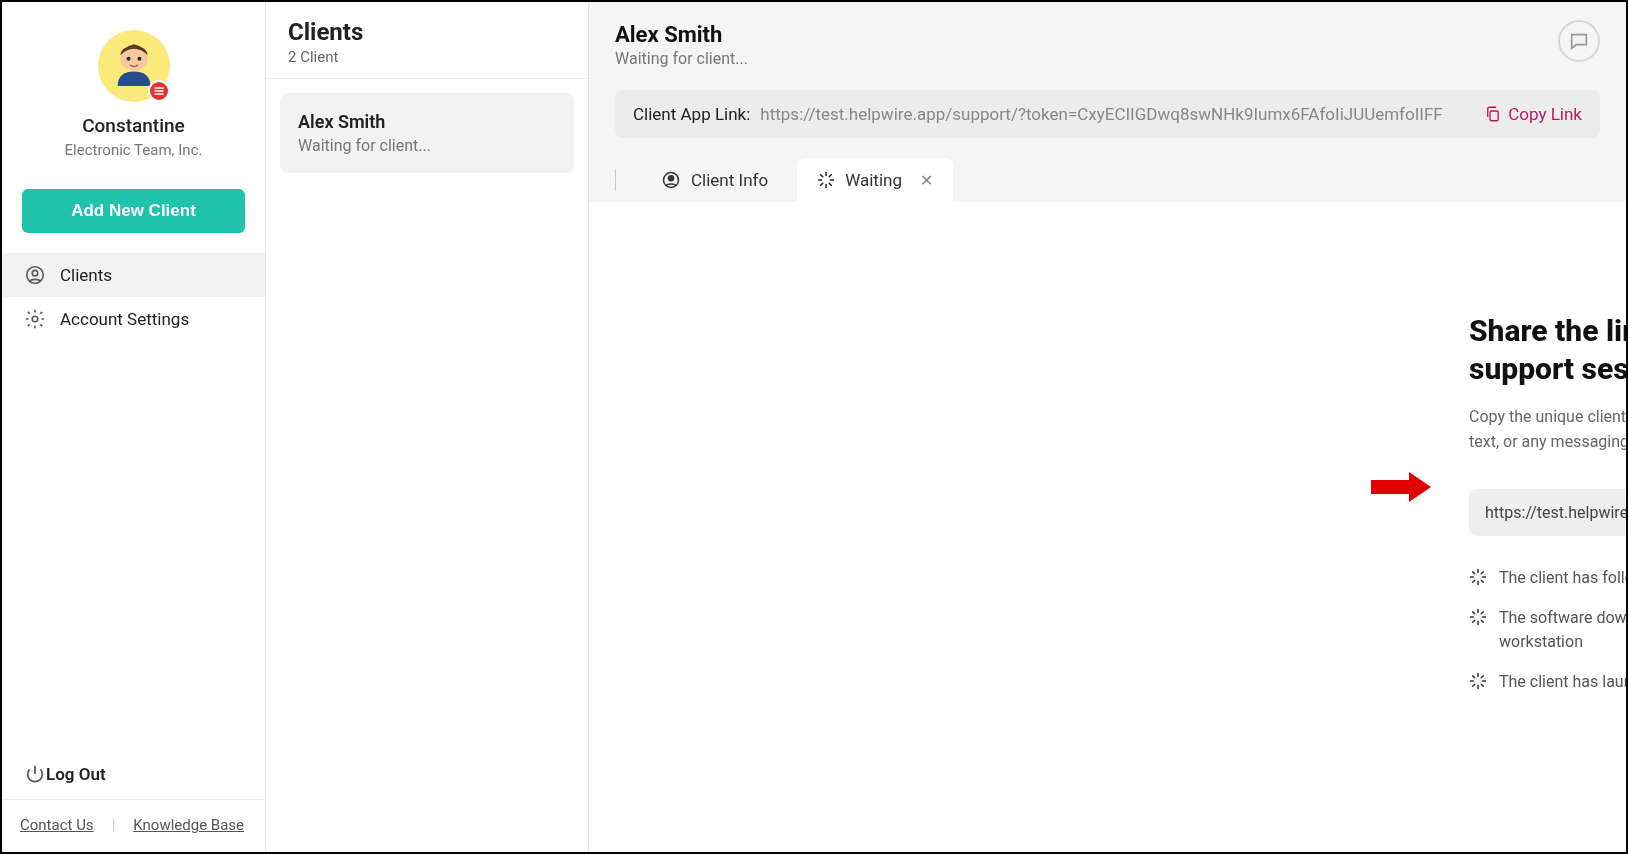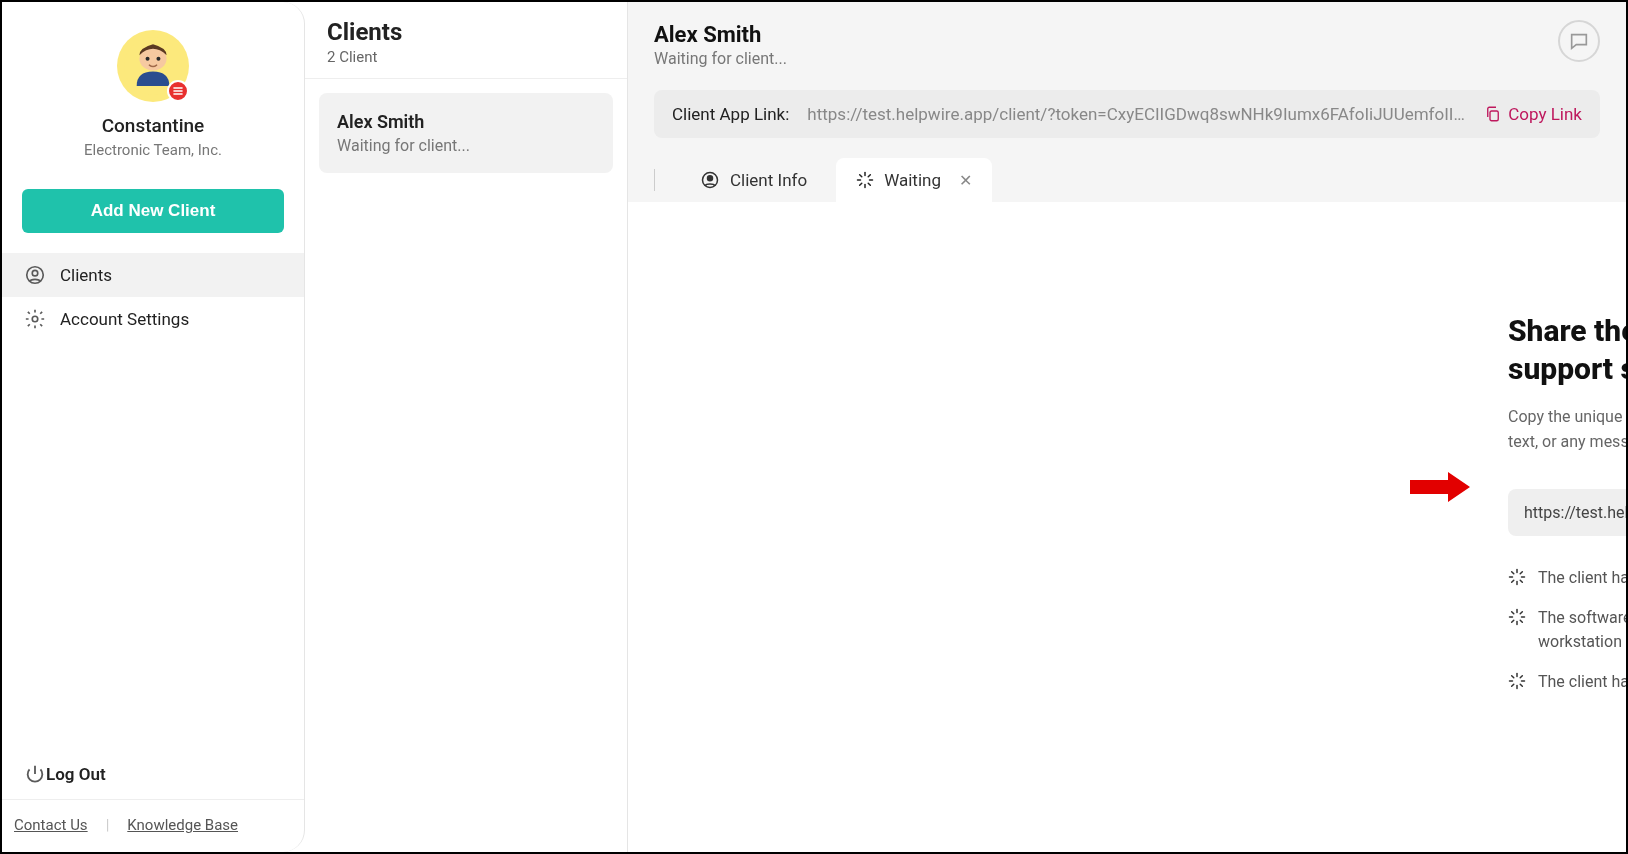--- a/index.html
+++ b/index.html
@@ -1,49 +1,49 @@
 <!DOCTYPE html>
 <html><head>
 <meta charset="utf-8">
 <style>
 * { box-sizing: border-box; margin: 0; padding: 0; }
 body { font-family: -apple-system, BlinkMacSystemFont, "Segoe UI", Roboto, sans-serif; background: #fff; color: #222; width: 1628px; height: 854px; overflow: hidden; border: 2px solid #000; }
 .app { display: flex; height: 100%; }
-.sidebar-left { width: 303px; border-right: 1px solid #e5e5e5; display: flex; flex-direction: column; border-radius: 22px; }
+.sidebar-left { width: 264px; border-right: 1px solid #e5e5e5; display: flex; flex-direction: column; }
 .profile { text-align: center; padding: 28px 20px 16px; }
 .avatar-wrap { position: relative; display: inline-block; }
 .avatar { width: 72px; height: 72px; border-radius: 50%; background: #fce97c; display: flex; align-items: center; justify-content: center; overflow: hidden; }
 .avatar svg { width: 58px; height: 58px; }
 .avatar-badge { position: absolute; bottom: 0; right: 0; width: 22px; height: 22px; border-radius: 50%; background: #e8302f; border: 2px solid #fff; display:flex; align-items:center; justify-content:center; }
 .avatar-badge svg { width: 12px; height: 12px; }
 .profile-name { font-size: 19px; font-weight: 500; margin-top: 12px; color: #222; }
 .profile-org { font-size: 15px; color: #777; margin-top: 4px; }
 .add-btn { margin: 14px 20px 20px; background: #1fc2ab; color: #fff; border: none; border-radius: 6px; padding: 12px 10px; font-size: 17px; font-weight: 700; cursor: pointer; }
 .nav { flex: 1; }
 .nav-item { display: flex; align-items: center; gap: 14px; padding: 11px 22px; font-size: 17px; color: #222; cursor: pointer; }
 .nav-item.active { background: #f2f2f2; }
 .nav-icon { width: 22px; height: 22px; color: #5a5a5a; display:flex; align-items:center; justify-content:center; }
 .logout { display: flex; align-items: center; padding: 14px 22px; font-size: 17px; font-weight: 600; color: #222; cursor: pointer; }
-.footer-links { border-top: 1px solid #eee; padding: 16px 12px 18px; display: flex; align-items: center; gap: 18px; font-size: 15px; }
+.footer-links { border-top: 1px solid #eee; padding: 16px 18px 18px; display: flex; align-items: center; gap: 18px; font-size: 15px; }
 .footer-links span.sep { color: #ccc; }
 .footer-links a { color: #555; text-decoration: underline; cursor: pointer; }
 .clients-col { width: 323px; border-right: 1px solid #e5e5e5; background: #fff; }
 .clients-head { padding: 16px 22px 12px; border-bottom: 1px solid #eee; }
 .clients-head h2 { font-size: 24px; font-weight: 700; }
 .clients-head .count { font-size: 15px; color: #666; margin-top: 2px; }
 .client-card { margin: 14px 14px; background: #f2f2f2; border-radius: 8px; padding: 18px 18px; cursor: pointer; }
 .client-card .name { font-size: 18px; font-weight: 600; color: #222; }
 .client-card .status { font-size: 16px; color: #777; margin-top: 4px; }
 .main { flex: 1; display: flex; flex-direction: column; background: #f5f5f5; }
 .main-header { padding: 20px 26px 0; position: relative; }
 .main-header h1 { font-size: 22px; font-weight: 700; color: #111; }
 .main-header .sub { font-size: 16px; color: #777; margin-top: 2px; }
 .chat-btn { position: absolute; right: 26px; top: 18px; width: 42px; height: 42px; border-radius: 50%; border: 2px solid #d6d6d6; display:flex; align-items:center; justify-content:center; cursor:pointer; color:#999; }
 .link-bar { margin: 22px 26px 0; background: #ececec; border-radius: 8px; padding: 14px 18px; display: flex; align-items: center; font-size: 17px; }
-.link-bar .label { color: #222; margin-right: 18px; }
+.link-bar .label { color: #222; margin-right: 10px; }
 .link-bar .url { color: #888; flex: 1; white-space: nowrap; overflow: hidden; text-overflow: ellipsis; }
 .copy-link { display: flex; align-items: center; gap: 6px; color: #be185d; cursor: pointer; margin-left: 16px; }
 .tabs { display: flex; align-items: flex-end; margin: 20px 26px 0; gap: 9px; }
 .tab-sep { width: 1px; height: 22px; background: #ccc; margin-right: 16px; align-self: center; }
 .tab { display: flex; align-items: center; gap: 10px; padding: 12px 20px; font-size: 17px; cursor: pointer; color: #333; }
 .tab.active { background: #fff; border-radius: 8px 8px 0 0; }
 .tab .close { color: #888; margin-left: 8px; cursor: pointer; font-size: 16px; }
 .content { flex: 1; background: #fff; padding: 0; position: relative; overflow: hidden; }
 .share-block { position: absolute; left: 880px; top: 110px; transform: translateX(0); width: 470px; }
 .share-block h2 { font-size: 30px; font-weight: 800; line-height: 1.25; color: #111; }
@@ -143,21 +143,21 @@
       <div class="sub">Waiting for client...</div>
       <div class="chat-btn">
         <svg viewBox="0 0 24 24" width="22" height="22" fill="none" stroke="currentColor" stroke-width="1.8">
             <path d="M4 5h16v11H9l-5 4V5z"></path>
           </svg>
       </div>
     </div>
 
     <div class="link-bar">
       <span class="label">Client App Link:</span>
-      <span class="url">https://test.helpwire.app/client/?token=CxyECIIGDwq8swNHk9Iumx6FAfoIiJUUemfoIIFF</span>
+      <span class="url">https://test.helpwire.app/support/?token=CxyECIIGDwq8swNHk9Iumx6FAfoIiJUUemfoIIFF</span>
       <span class="copy-link">
         <svg viewBox="0 0 24 24" width="18" height="18" fill="none" stroke="currentColor" stroke-width="1.8">
             <rect x="8" y="8" width="11" height="13" rx="2"></rect>
             <path d="M5 16V5a2 2 0 0 1 2-2h9"></path>
           </svg>
         <span>Copy Link</span>
       </span>
     </div>
 
     <div class="tabs">

